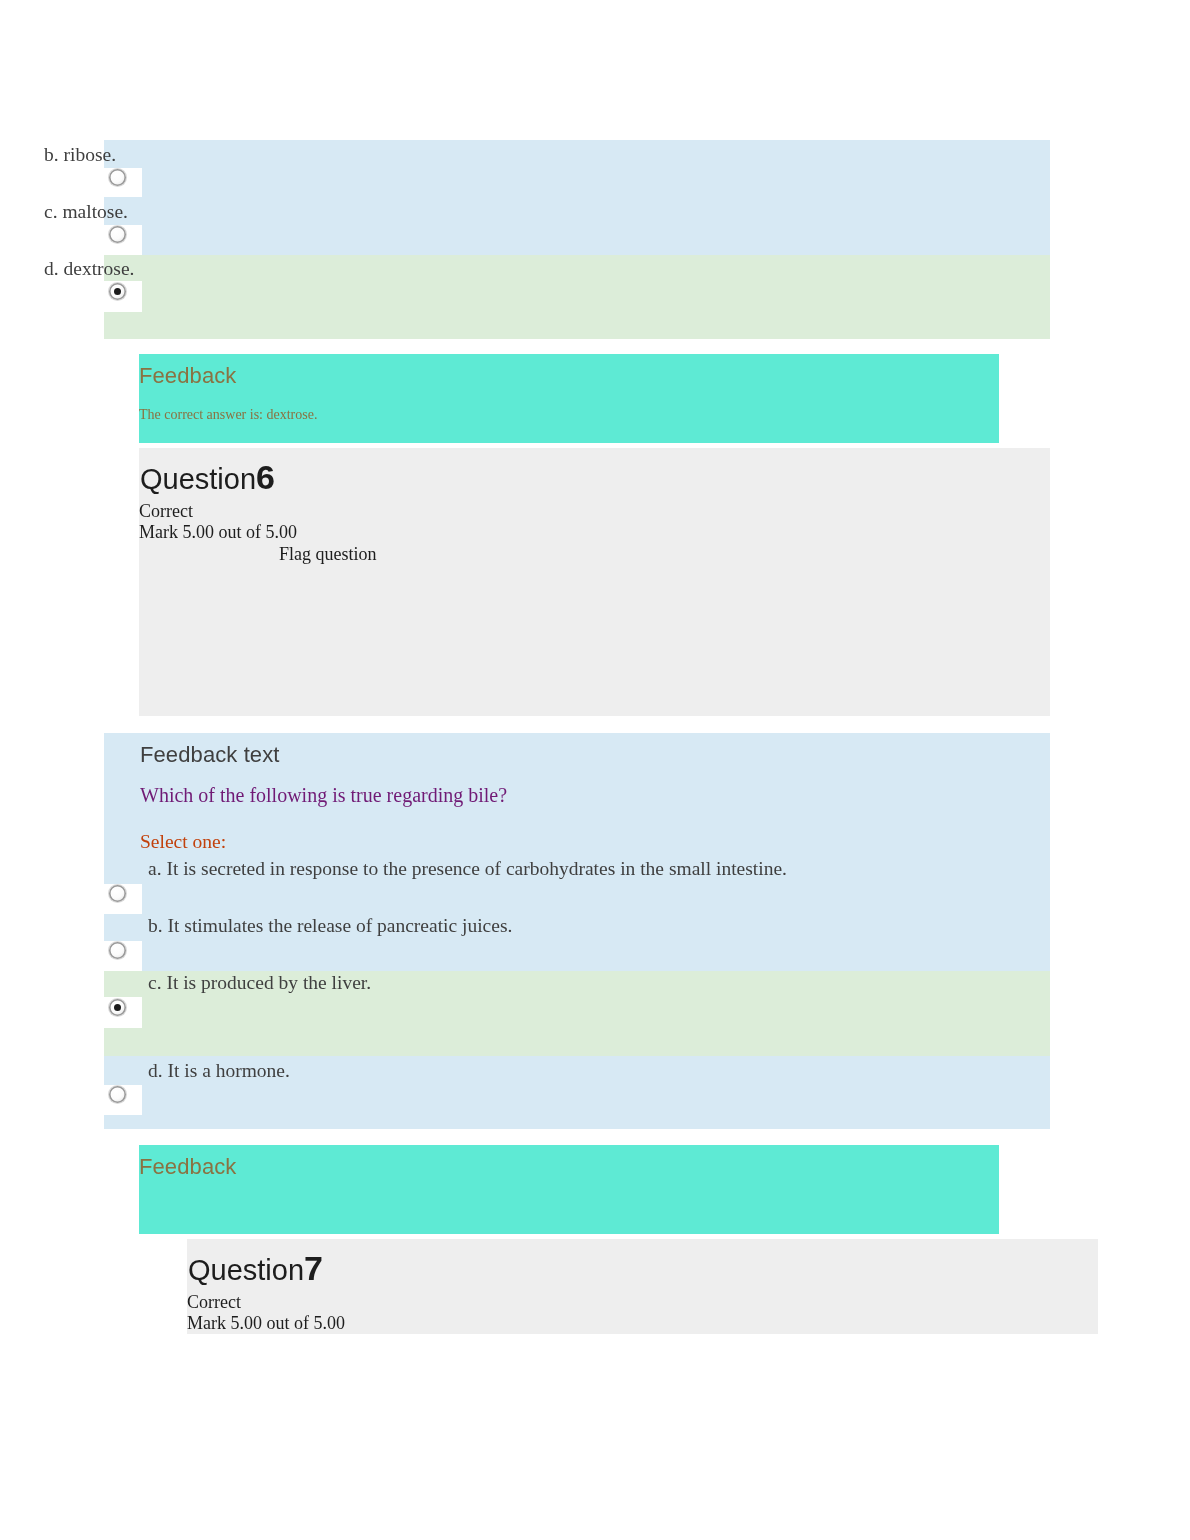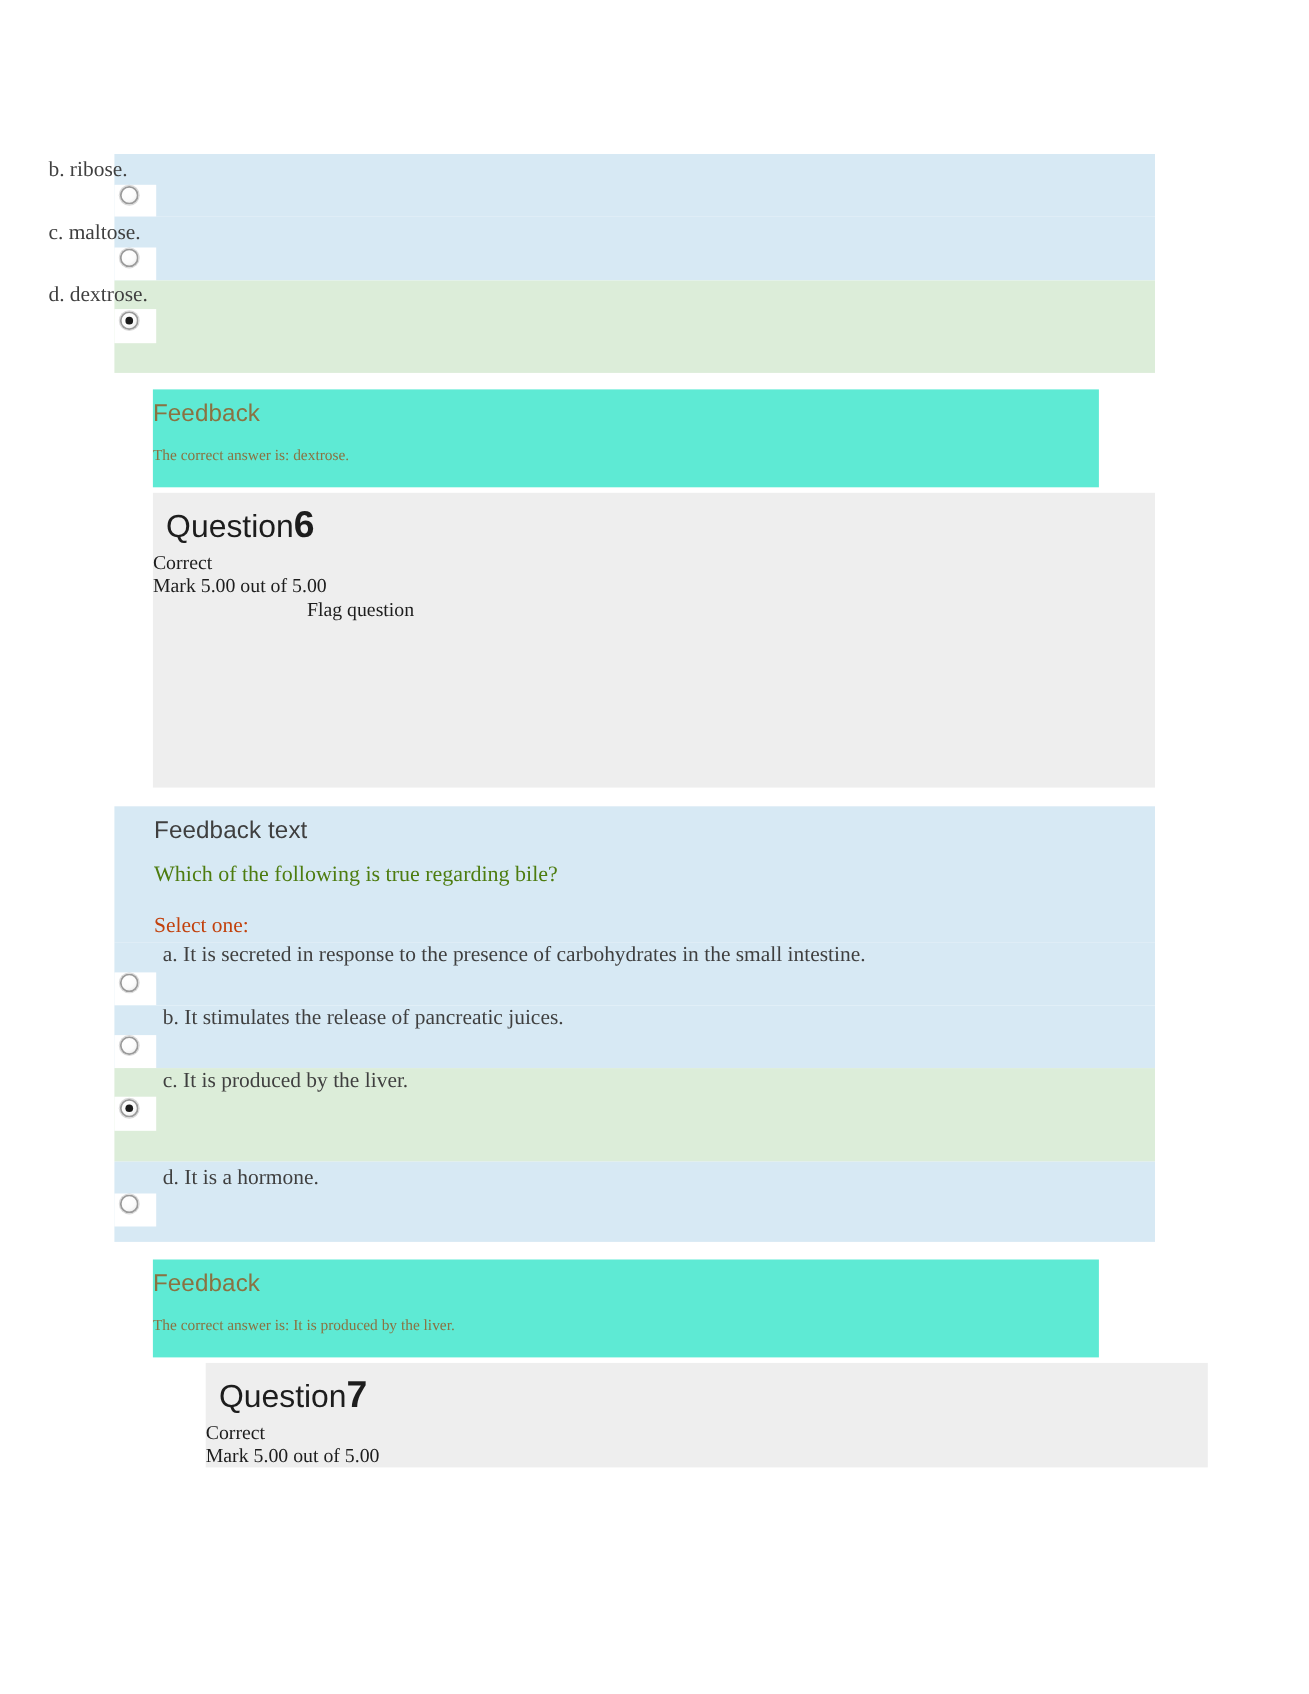--- a/index.html
+++ b/index.html
@@ -88,21 +88,21 @@
 
   
   .qhead {
     position: absolute;
     left: 139px;
     width: 911px;
     background: #eeeeee;
   }
   .qhead-title {
     position: absolute;
-    left: 12px;
+    left: 1px;
     top: 12px;
     font-family: "Liberation Sans", sans-serif;
     font-size: 29px;
     line-height: 34px;
     color: #1d1d1d;
     white-space: nowrap;
   }
   .qhead-title .qnum {
     font-weight: bold;
     font-size: 34px;
@@ -144,21 +144,21 @@
     color: #3f3f3f;
     letter-spacing: 0.1px;
   }
   .qbody-text {
     position: absolute;
     left: 36px;
     top: 50px;
     font-family: "Liberation Serif", serif;
     font-size: 20px;
     line-height: 25px;
-    color: #4d7c0f;
+    color: #701a75;
     white-space: nowrap;
   }
   .qbody-selectone {
     position: absolute;
     left: 36px;
     top: 96px;
     font-family: "Liberation Serif", serif;
     font-size: 19.5px;
     line-height: 25px;
     color: #c2410c;
@@ -218,21 +218,20 @@
 <div class="radio checked" style="left:109px; top:999px;"></div>
 <div class="option-label" style="top:970px; left:148px;">c. It is produced by the liver.</div>
 
 <div class="blk bg-blue" style="left:104px; top:1056px; width:946px; height:73px;"></div>
 <div class="blk bg-white" style="left:104px; top:1085px; width:38px; height:30px;"></div>
 <div class="radio" style="left:109px; top:1086px;"></div>
 <div class="option-label" style="top:1058px; left:148px;">d. It is a hormone.</div>
 
 <div class="feedback" style="top:1145px; height:89px;">
   <div class="feedback-title">Feedback</div>
-  <div class="feedback-body">The correct answer is: It is produced by the liver.</div>
 </div>
 
 <div class="qhead" style="top:1239px; height:95px;margin-left:48px;">
   <div class="qhead-title">
     <span>Question</span><span class="qnum">7</span>
   </div>
   <div class="qhead-state" style="top:53px;">Correct</div>
   <div class="qhead-mark" style="top:74px;">Mark 5.00 out of 5.00</div>
 </div>
 

